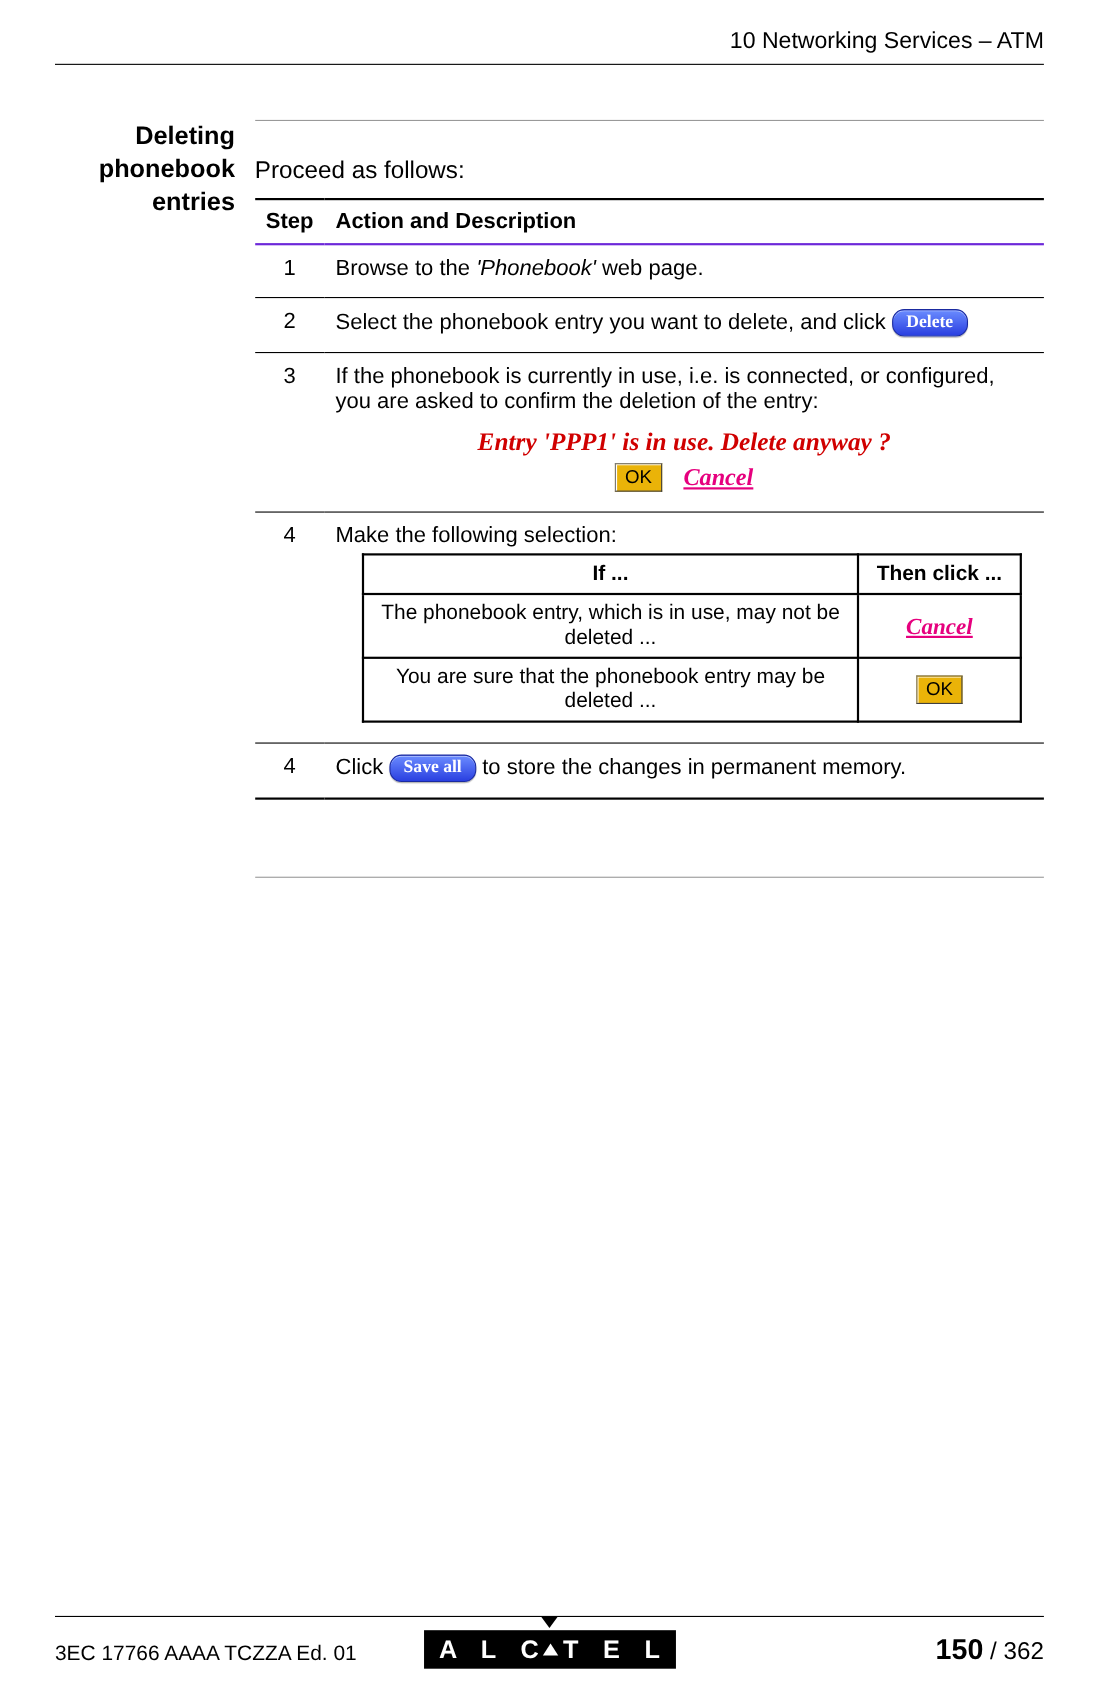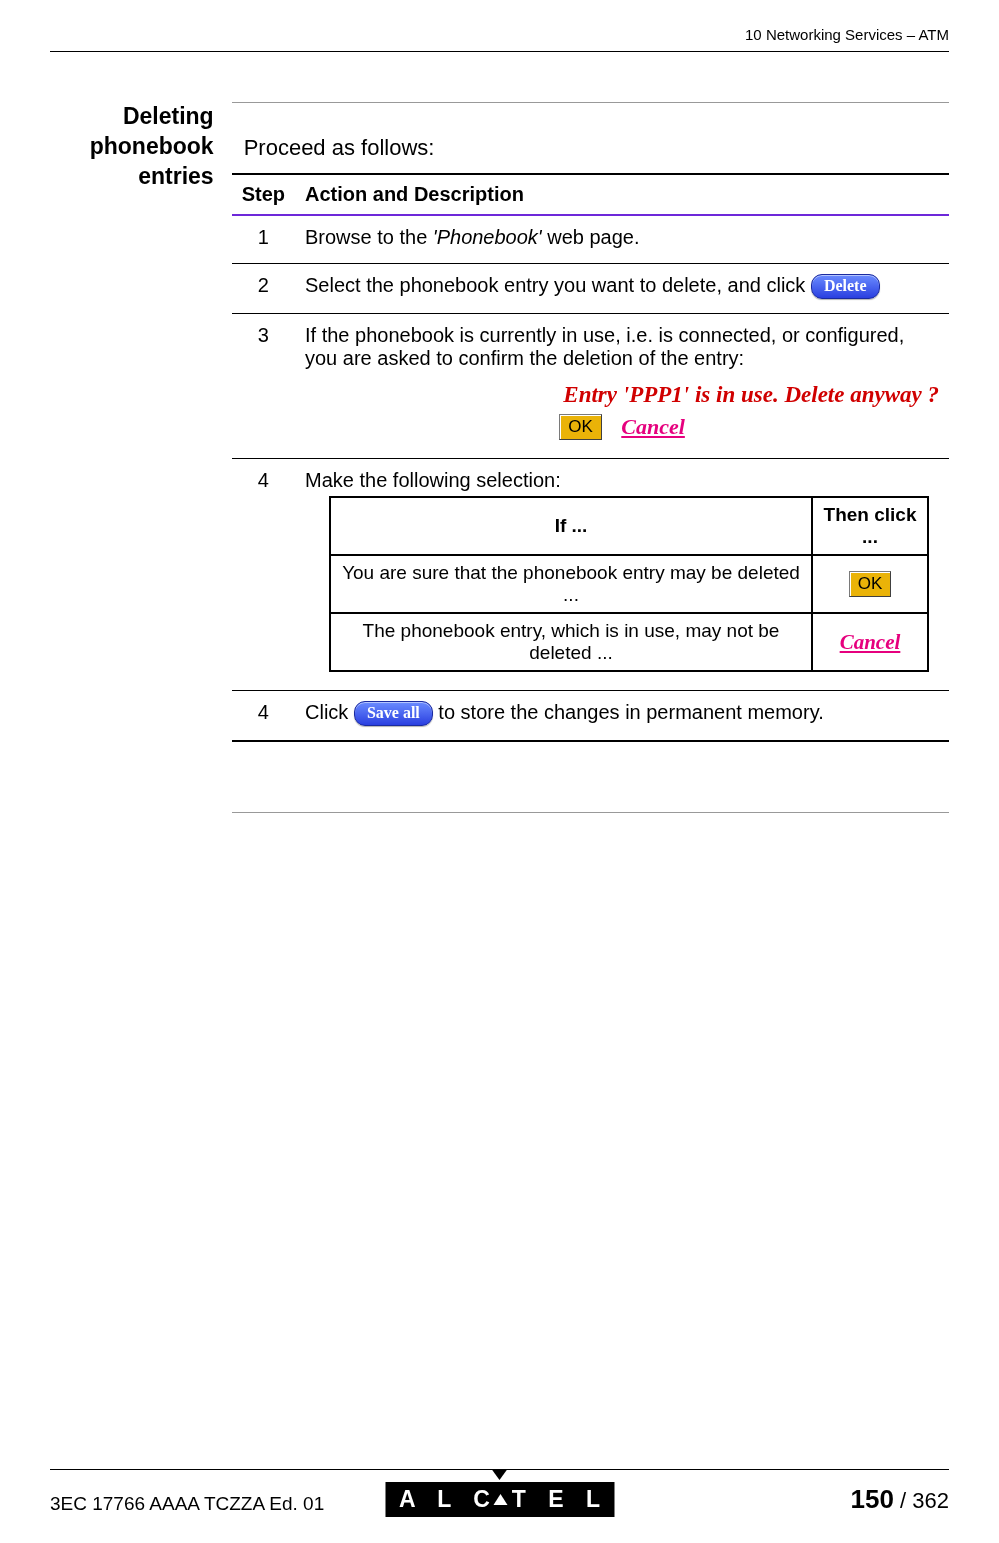--- a/index.html
+++ b/index.html
@@ -14,21 +14,21 @@
     background: #fff;
   }
   .page {
     position: relative;
     width: 999px;
     height: 1543px;
     padding: 26px 50px 0 50px;
   }
   .running-header {
     text-align: right;
-    font-size: 15px;
+    font-size: 21px;
     border-bottom: 1.5px solid #000;
     padding-bottom: 8px;
   }
   .content {
     margin-top: 50px;
     display: flex;
     align-items: flex-start;
   }
   .sidehead {
     width: 195px;
@@ -46,21 +46,21 @@
     background: #999;
     margin: 0 0 32px 0;
   }
   .hr-thin2 {
     height: 1px;
     background: #999;
     margin: 70px 0 0 0;
   }
   .intro {
     font-size: 22px;
-    margin: 0 0 12px 12px;
+    margin: 0 0 12px 0;
   }
   table.outer {
     width: 100%;
     border-collapse: collapse;
     font-size: 20px;
   }
   table.outer th {
     border-top: 2.5px solid #000;
     border-bottom: 2px solid #6d28d9;
     text-align: left;
@@ -88,21 +88,21 @@
     border: 1px solid #1a2aa0;
     box-shadow: inset 0 1px 0 rgba(255,255,255,0.5), 0 1px 1px rgba(0,0,0,0.3);
     vertical-align: middle;
   }
   .prompt-text {
     font-family: "Times New Roman", serif;
     font-weight: bold;
     font-style: italic;
     color: #d00000;
     font-size: 23px;
-    text-align: right;
+    text-align: center;
     margin: 12px 0 6px 0;
   }
   .prompt-row {
     text-align: center;
     margin-bottom: 4px;
   }
   .ok-box {
     display: inline-block;
     background: #eab308;
     border: 1px solid #7a7a7a;
@@ -130,21 +130,21 @@
     margin: 4px 10px 4px 24px;
     width: 600px;
     font-size: 19px;
   }
   table.inner th, table.inner td {
     border: 2px solid #000;
     padding: 6px 10px;
     text-align: center;
   }
   table.inner th { font-weight: bold; }
-  table.inner th.then { width: 116px; }
+  table.inner th.then { width: 148px; }
   table.inner td.clickcell { text-align: center; vertical-align: middle; padding:4px;}
   .cancel2 {
     font-family: "Times New Roman", serif;
     font-weight: bold;
     font-style: italic;
     color: #e6007e;
     text-decoration: underline;
     font-size: 21px;
   }
   .footer {
@@ -240,26 +240,26 @@
             <td class="stepnum">4</td>
             <td>
               <div>Make the following selection:</div>
               <table class="inner">
                 <tbody>
                     <tr>
                   <th>If ...</th>
                   <th class="then">Then click ...</th>
                 </tr>
                 <tr>
+                  <td>The phonebook entry, which is in use, may not be deleted ...</td>
+                  <td class="clickcell"><span class="cancel2">Cancel</span></td>
+                </tr>
+                <tr>
                   <td>You are sure that the phonebook entry may be deleted ...</td>
                   <td class="clickcell"><span class="ok-box">OK</span></td>
-                </tr>
-                <tr>
-                  <td>The phonebook entry, which is in use, may not be deleted ...</td>
-                  <td class="clickcell"><span class="cancel2">Cancel</span></td>
                 </tr>
               </tbody>
                 </table>
             </td>
           </tr>
           <tr class="lastrow">
             <td class="stepnum">4</td>
             <td>
               <span>Click </span><span class="pill">Save all</span><span> to store the changes in permanent memory.</span>
             </td>

